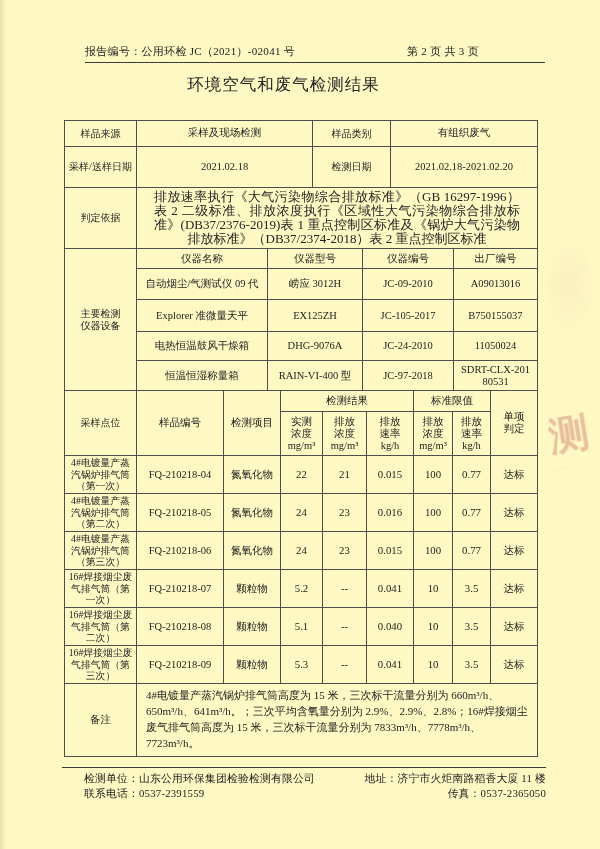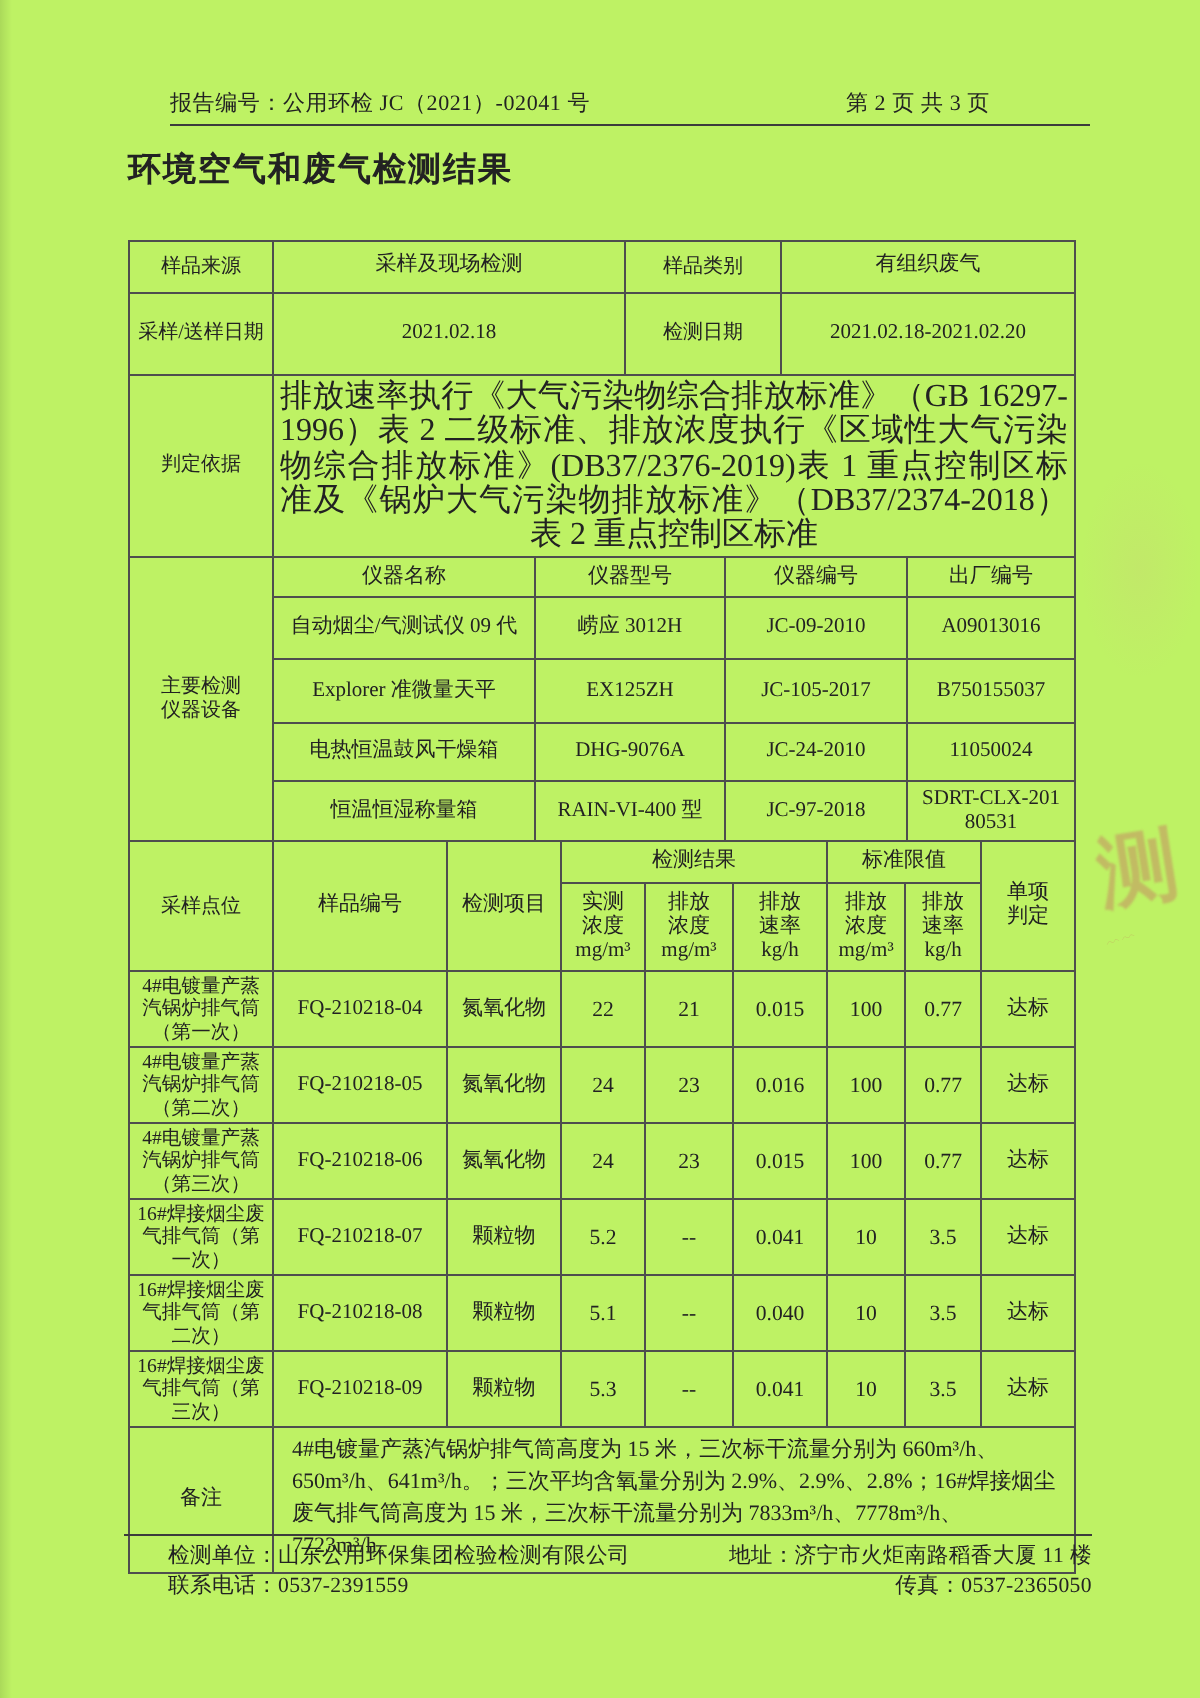--- a/index.html
+++ b/index.html
@@ -4,56 +4,56 @@
 <style>
   html,body{margin:0;padding:0;}
   body{
     width:600px;height:849px;
     background:#e9e9e7;
     font-family:"Liberation Serif","DejaVu Serif",serif;
     color:#222;
   }
   .page{
     position:relative;width:600px;height:849px;
-    background:#bef264;overflow:hidden;
+    background:#fef9c3;overflow:hidden;
   }
   .page::before{
     content:"";position:absolute;left:0;top:0;bottom:0;width:6px;
     background:linear-gradient(to right,rgba(0,0,0,0.10),rgba(0,0,0,0));
     pointer-events:none;
   }
   
   .hdr{
     position:absolute;top:44px;left:85px;width:460px;
     display:flex;justify-content:space-between;align-items:flex-end;
     font-size:11px;letter-spacing:0.3px;
     border-bottom:1.6px solid #3c3c3c;padding-bottom:3px;
   }
-  .hdr .pageinfo{margin-right:50px;font-family:Liberation Serif, serif;}
+  .hdr .pageinfo{margin-right:66px;font-family:Liberation Serif, serif;}
   .doc-title{
-    position:absolute;top:74px;left:64px;width:473px;
-    text-align:left;font-size:16.5px;font-weight:bold;letter-spacing:1px;
+    position:absolute;top:74px;left:47px;width:473px;
+    text-align:center;font-size:16.5px;font-weight:normal;letter-spacing:1px;
   }
   
   .tables{position:absolute;top:121px;left:64px;width:473px;}
   table{border-collapse:collapse;width:473px;table-layout:fixed;margin-top:-1px;}
   td{
     border:1px solid #4e4e4e;
     font-size:10.5px;line-height:1.15;
     text-align:center;vertical-align:middle;
     padding:1px 2px;overflow:hidden;
   }
   tr.h26{height:26px;} tr.h27{height:41px;margin-left:13px;} tr.h21{height:21px;}
   tr.h31{height:31px;} tr.h20{height:20px;} tr.h32{height:32px;}
   tr.h29{height:29px;} tr.h30{height:30px;padding-left:12px;} tr.h44{height:44px;}
   tr.h38{height:38px;} tr.h68{height:68px;}
   td.lbl{font-size:10px;}
   td.basis{
-    font-size:16px;line-height:1.08;text-align:justify;text-align-last:center;
-    padding:2px 3px;
+    font-size:13px;line-height:1.08;text-align:justify;text-align-last:center;
+    padding:2px 17px;
   }
   td.pre{white-space:pre-line;}
   td.point{font-size:9.8px;line-height:1.18;padding:1px 3px;}
   td.num{font-size:10.8px;}
   td.remarks{
     text-align:left;font-size:11px;line-height:1.45;
     padding:4px 9px 4px 9px;
   }
   
   .footer{

